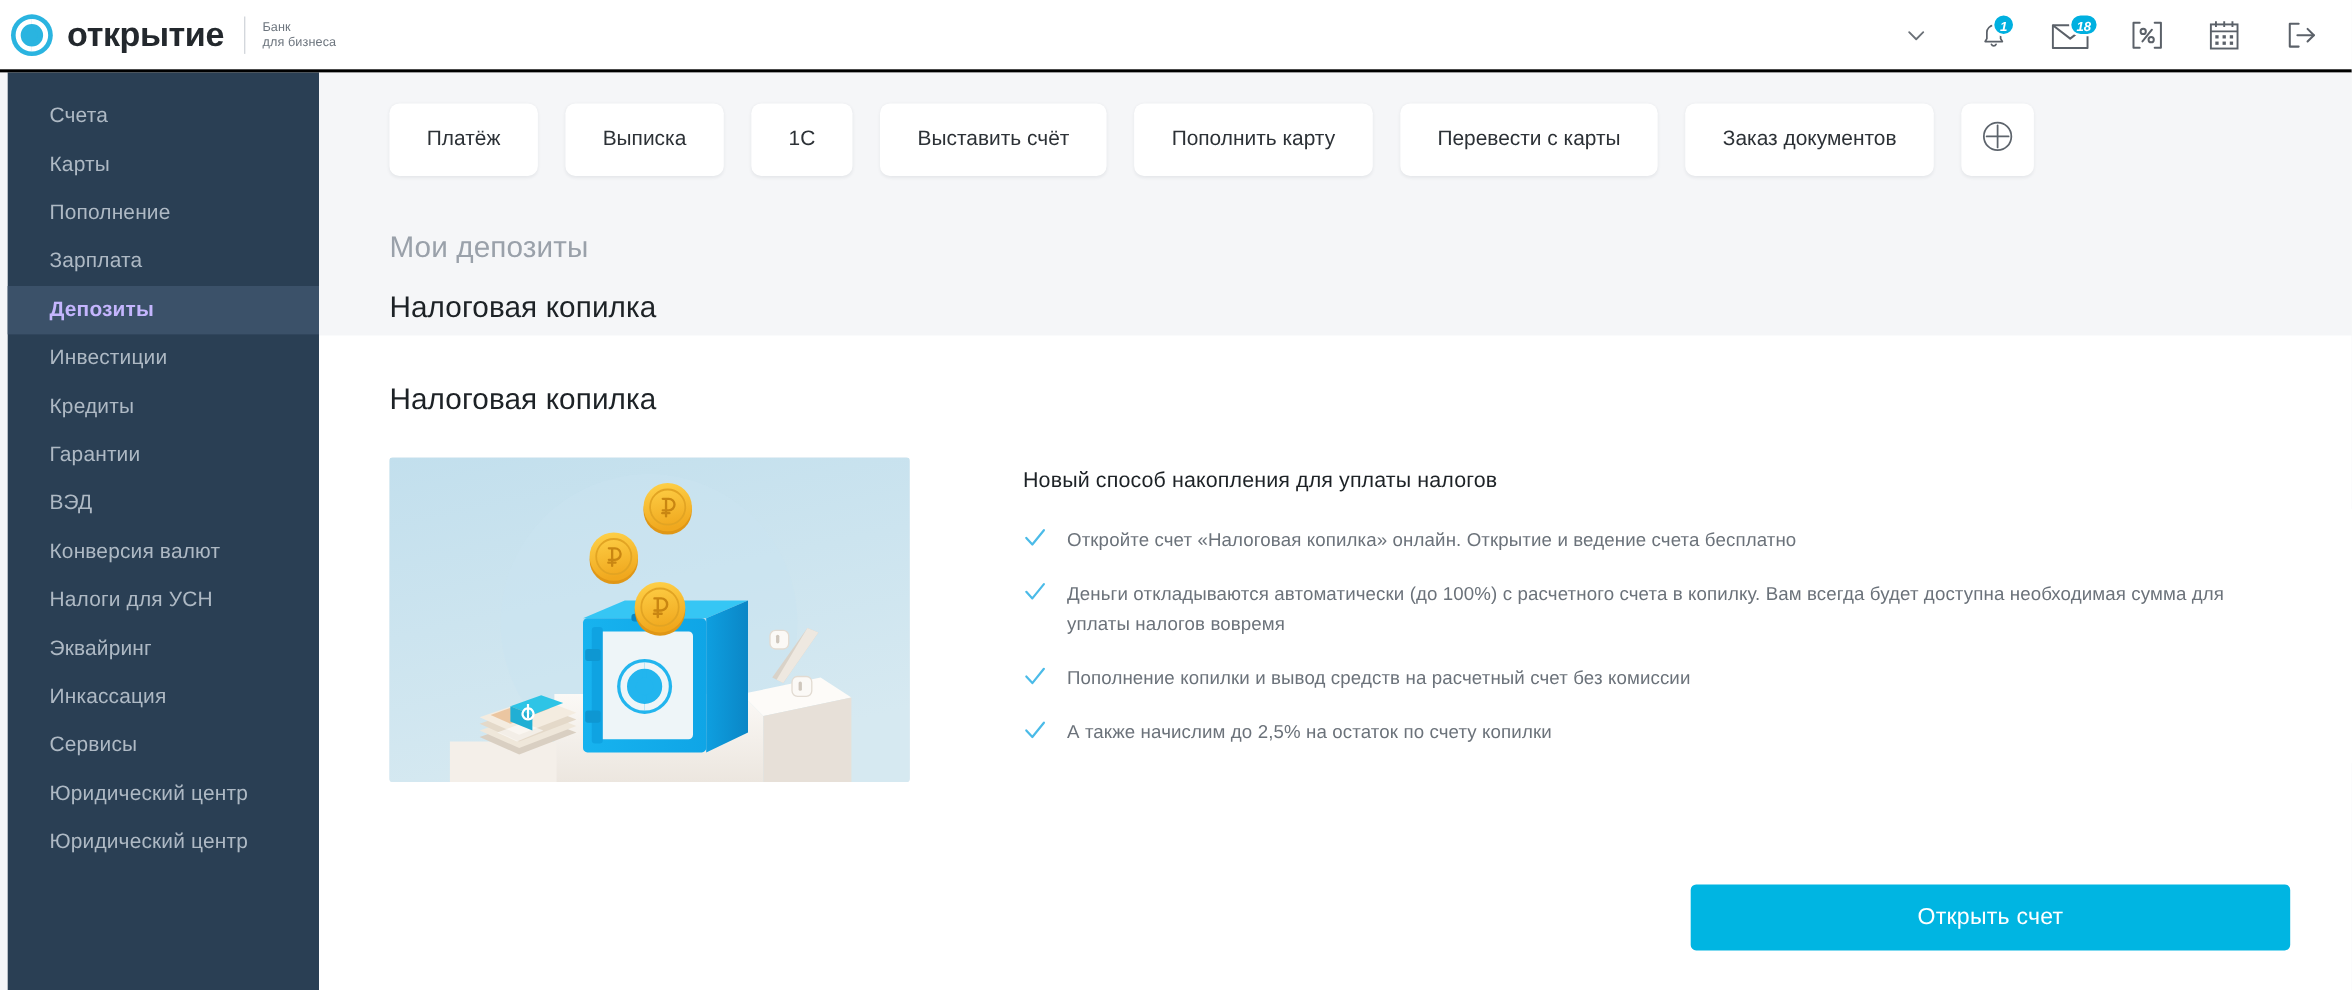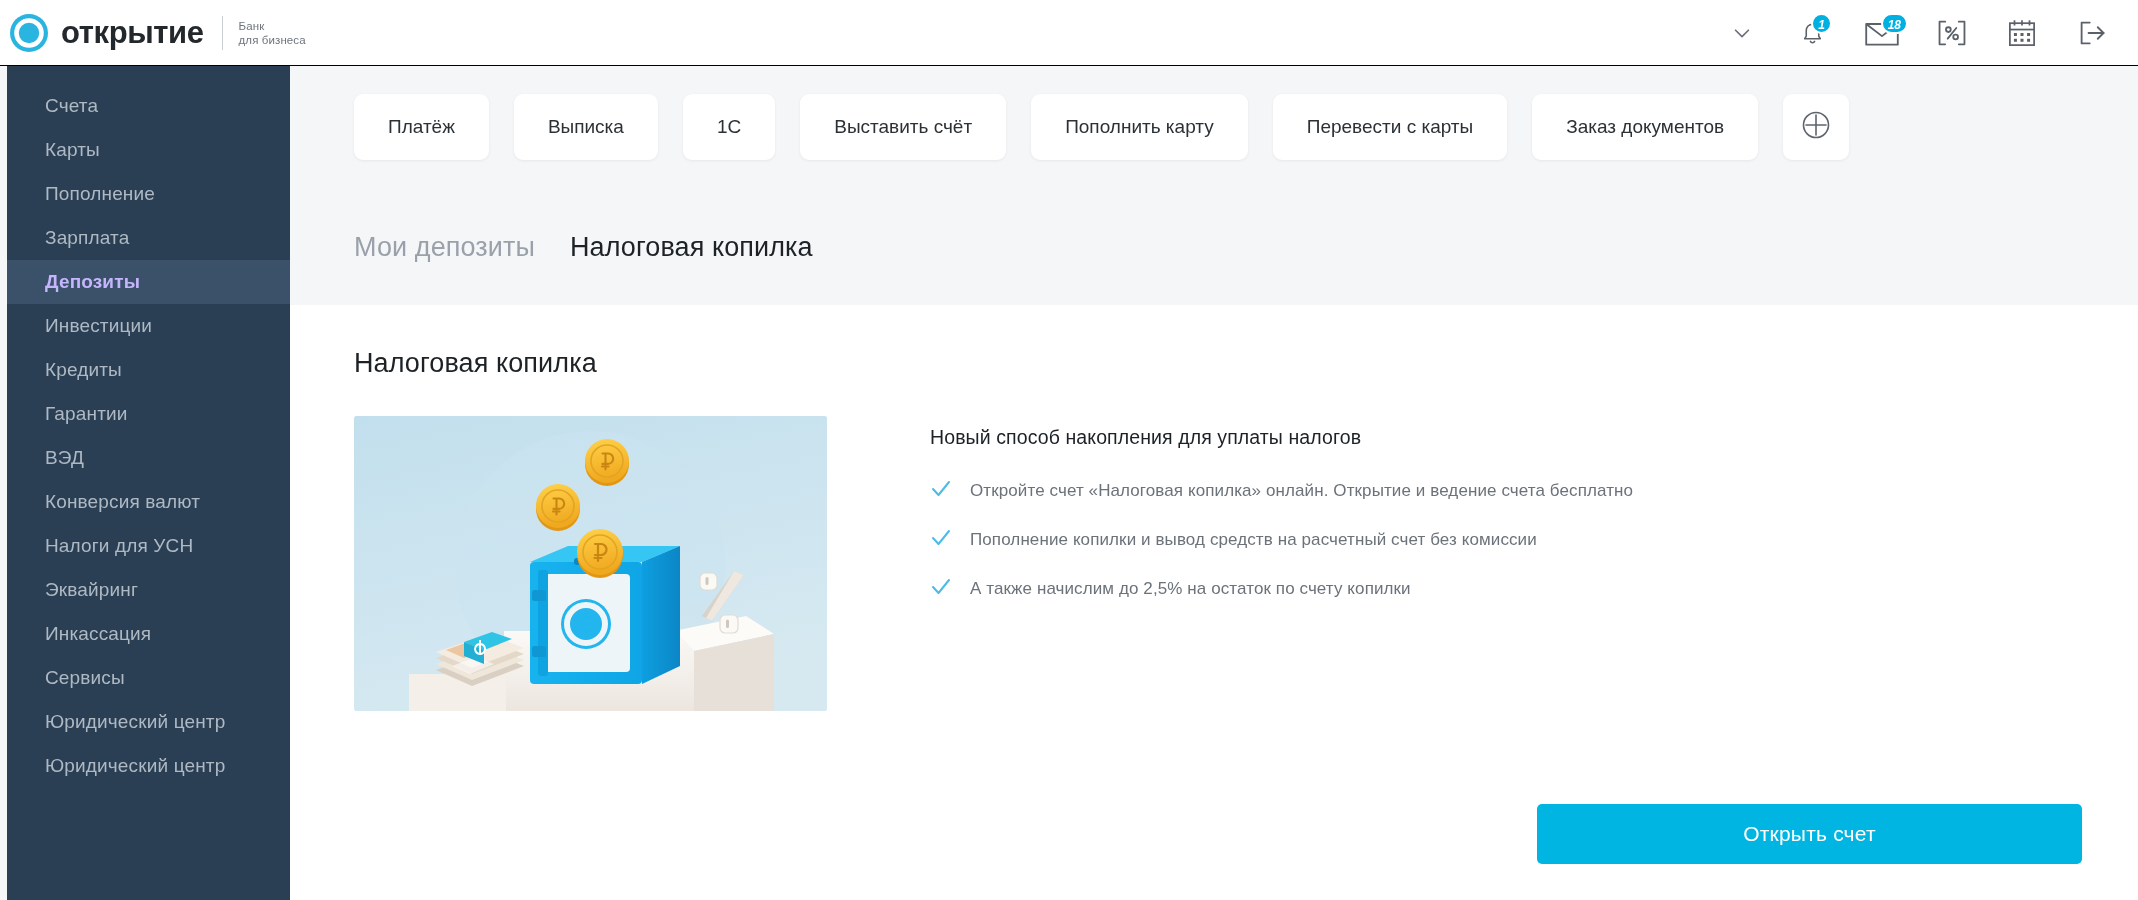--- a/index.html
+++ b/index.html
@@ -7,21 +7,21 @@
     width: 2138px; height: 900px;
     font-family: "Liberation Sans", "DejaVu Sans", sans-serif;
     background: #ffffff; overflow: hidden;
   }
   .app { position: relative; width: 2138px; height: 900px; background: #f5f6f8; }
 
   
   .topbar {
     position: absolute; left: 0; top: 0; width: 2138px; height: 66px;
     background: #ffffff; display: flex; align-items: center;
-    border-bottom: 1px solid #000000;
+    border-bottom: 3px solid #000000;
   }
   .brand { display: flex; align-items: center; padding-left: 8px; }
   .brand-mark { width: 42px; height: 42px; flex: 0 0 42px; }
   .brand-word {
     font-size: 31px; font-weight: 700; letter-spacing: -0.4px;
     color: #23282d; margin-left: 11px; line-height: 1;
   }
   .brand-divider {
     width: 1px; height: 34px; background: #c9ced4; margin: 0 16px 0 18px;
   }
@@ -78,22 +78,22 @@
     height: 66px; background: #ffffff; border-radius: 9px;
     display: flex; align-items: center; justify-content: center;
     padding: 0 34px; font-size: 19px; color: #2c3136;
     box-shadow: 0 1px 3px rgba(30,40,55,.07); cursor: pointer;
     white-space: nowrap;
   }
   .qbtn.square { padding: 0; width: 66px; }
   .qbtn.square svg { width: 36px; height: 36px; color: #5d646c; }
 
   .tabs {
-    display: flex; align-items: flex-end; gap: 35px;
-    padding: 50px 0 0 64px; height: 103px;
+    display: flex; gap: 23px;
+    padding: 50px 0 0 64px; height: 103px; flex-direction: column;
   }
   .tab {
     font-size: 27px; color: #9aa1aa; cursor: pointer; letter-spacing: .1px;
   }
   .tab.active { color: #1d2226; }
 
   .card {
     position: absolute; left: 0; top: 239px; width: 1848px; height: 595px;
     background: #ffffff;
   }
@@ -415,20 +415,28 @@
                   </svg>
               </span>
               <span class="bullet-text">Откройте счет «Налоговая копилка» онлайн. Открытие и ведение счета бесплатно</span>
             </div>
             <div class="bullet">
               <span class="check">
                 <svg viewBox="0 0 22 22" fill="none" stroke="#4bbbe8" stroke-width="2" stroke-linecap="round" stroke-linejoin="round">
                     <polyline points="3,11 8.5,17 19,4"></polyline>
                   </svg>
               </span>
+              <span class="bullet-text">Деньги откладываются автоматически (до 100%) с расчетного счета в копилку. Вам всегда будет доступна необходимая сумма для уплаты налогов вовремя</span>
+            </div>
+            <div class="bullet">
+              <span class="check">
+                <svg viewBox="0 0 22 22" fill="none" stroke="#4bbbe8" stroke-width="2" stroke-linecap="round" stroke-linejoin="round">
+                    <polyline points="3,11 8.5,17 19,4"></polyline>
+                  </svg>
+              </span>
               <span class="bullet-text">Пополнение копилки и вывод средств на расчетный счет без комиссии</span>
             </div>
             <div class="bullet">
               <span class="check">
                 <svg viewBox="0 0 22 22" fill="none" stroke="#4bbbe8" stroke-width="2" stroke-linecap="round" stroke-linejoin="round">
                     <polyline points="3,11 8.5,17 19,4"></polyline>
                   </svg>
               </span>
               <span class="bullet-text">А также начислим до 2,5% на остаток по счету копилки</span>
             </div>

